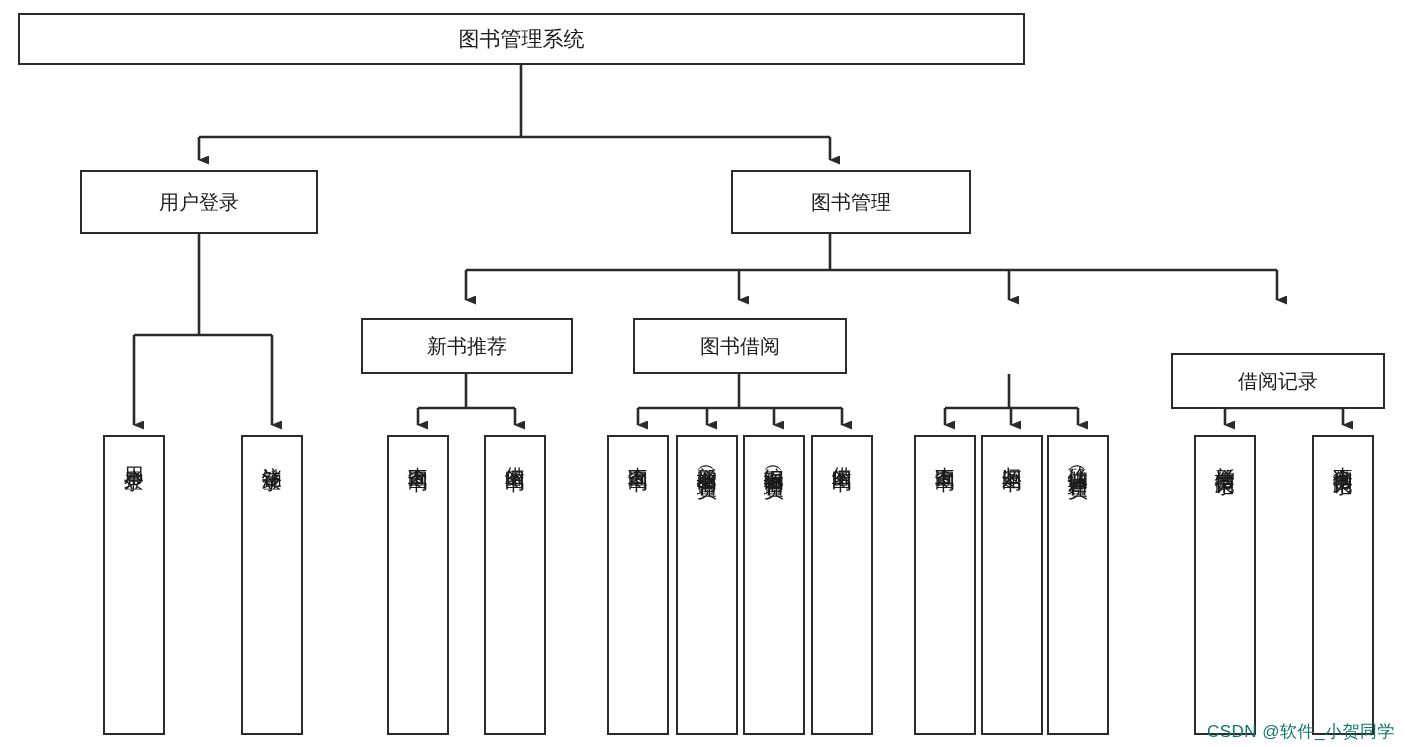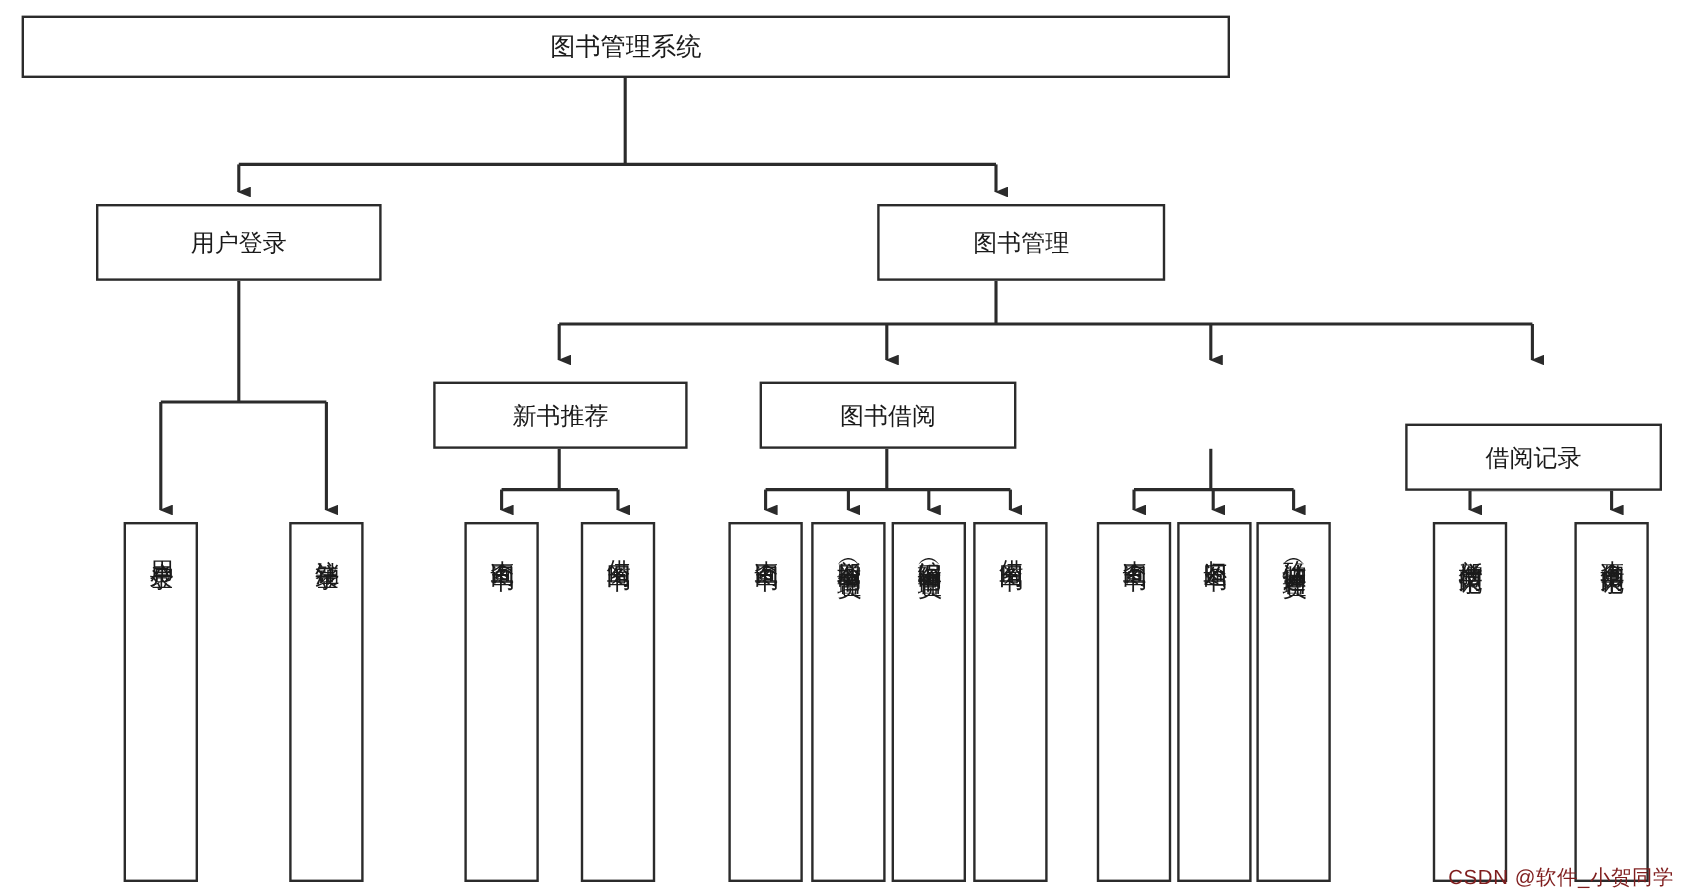--- a/index.html
+++ b/index.html
@@ -57,21 +57,21 @@
     line-height: 1.12;
     letter-spacing: 2px;
     white-space: nowrap;
     color: #1a1a1a;
   }
   .watermark {
     position: absolute;
     right: 10px;
     bottom: 4px;
     font-size: 17px;
-    color: #7f1d1d;
+    color: #0f766e;
     letter-spacing: 0.5px;
     z-index: 5;
     white-space: nowrap;
   }
 </style>
 </head>
 <body>
 
 <div id="canvas">
 

